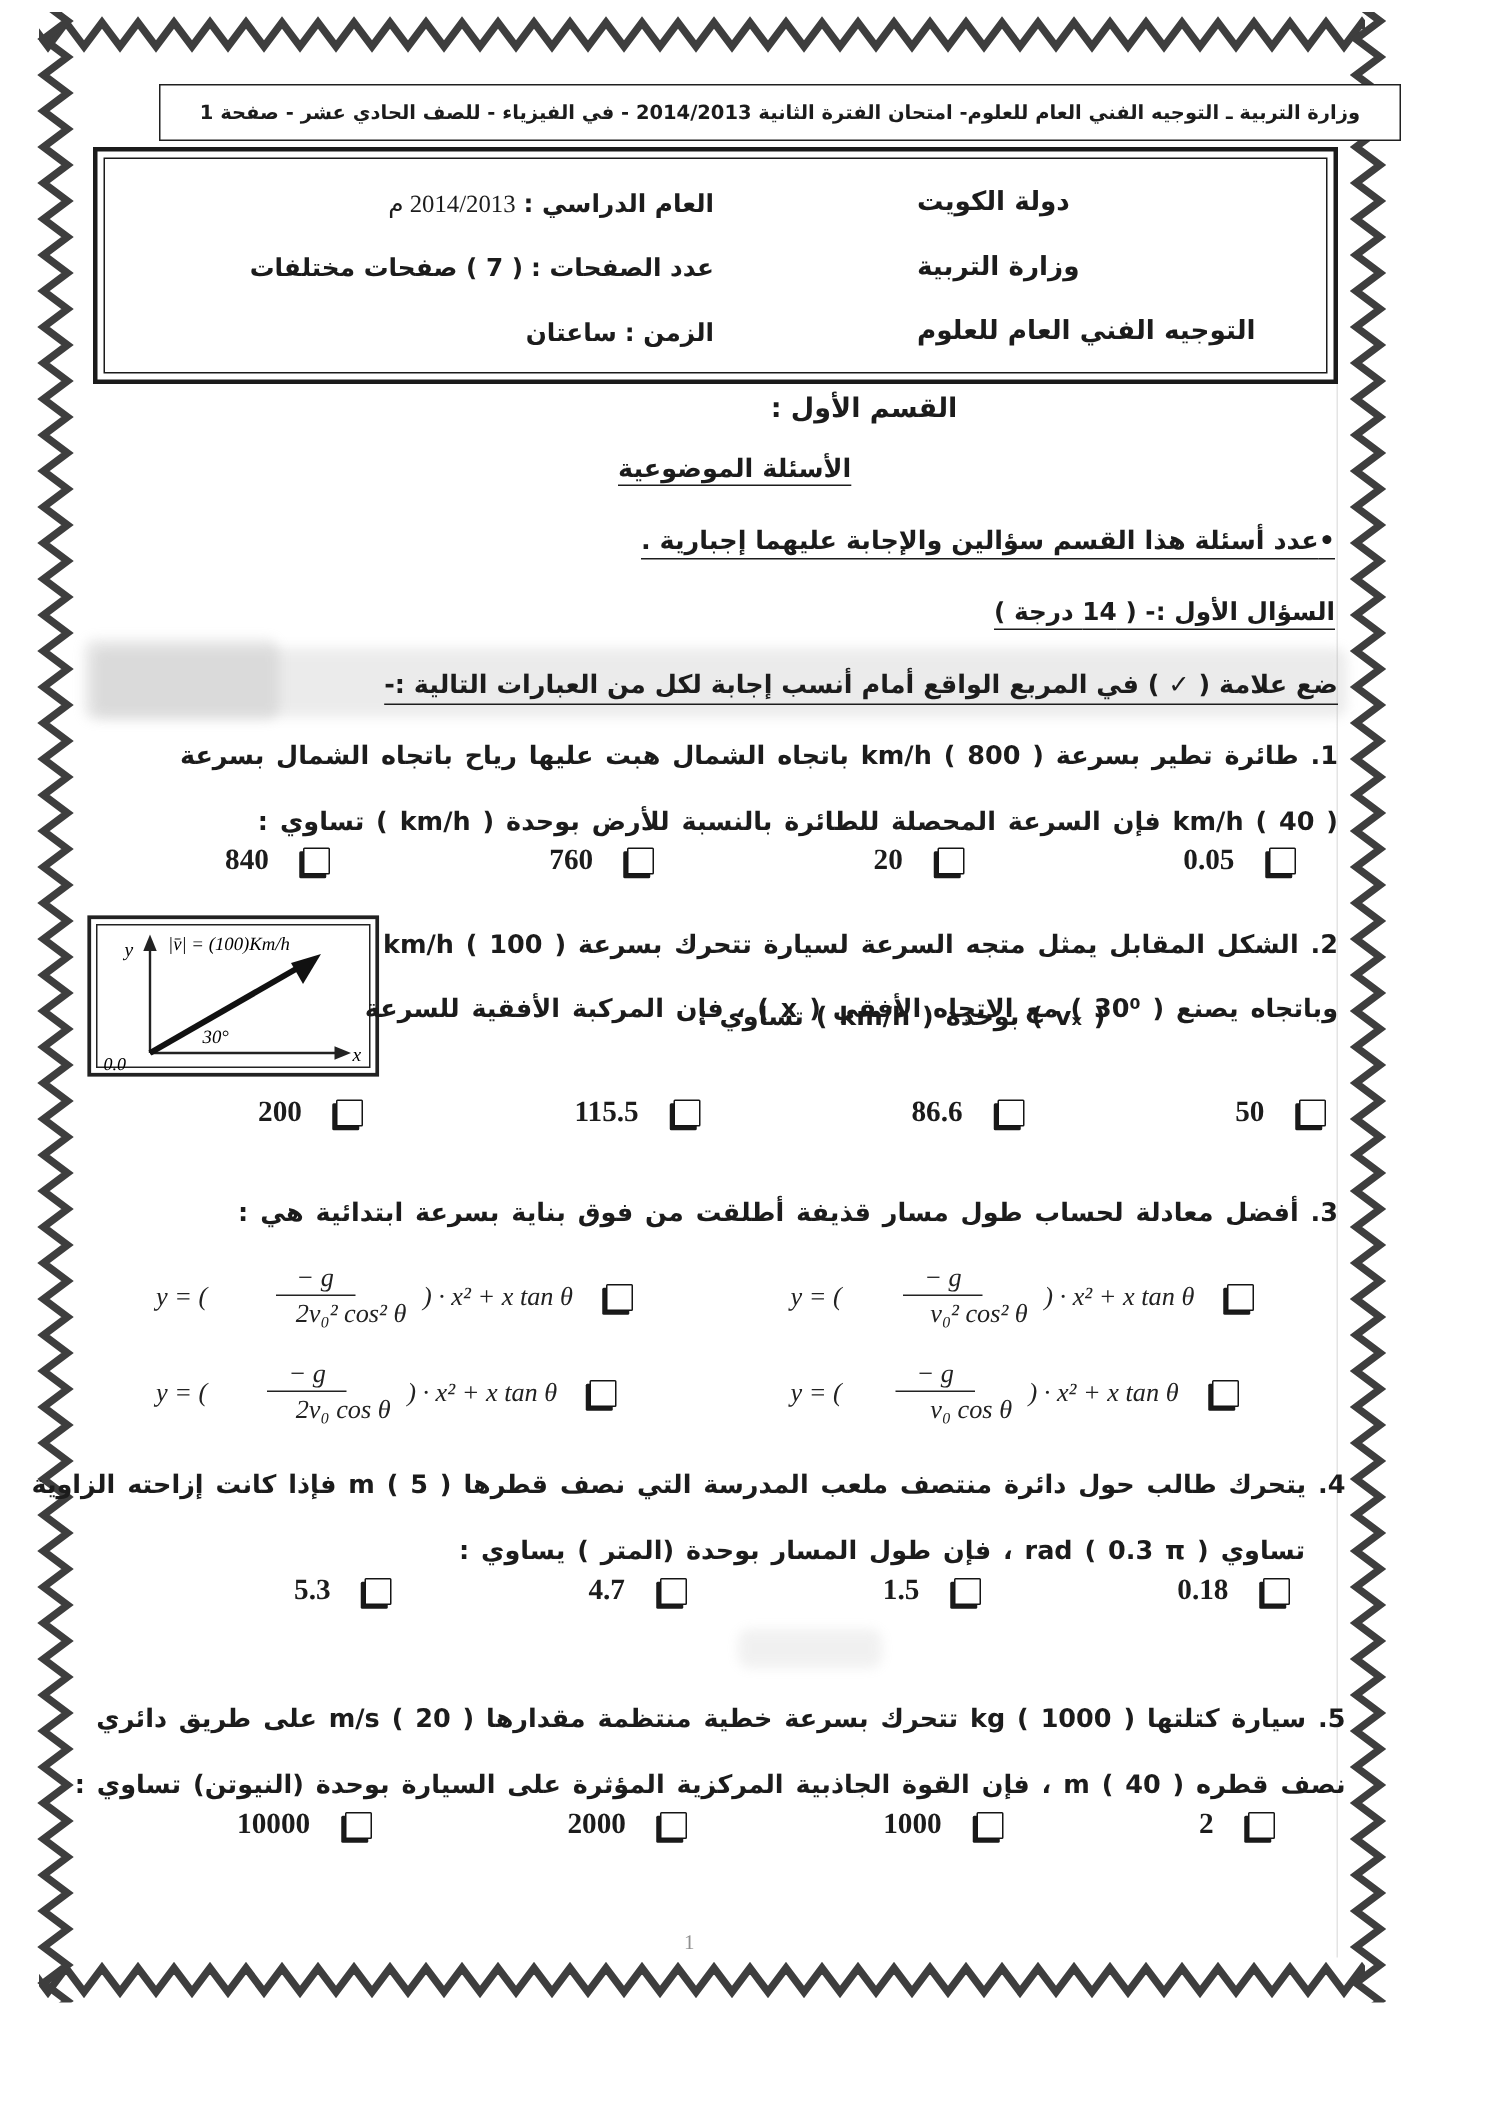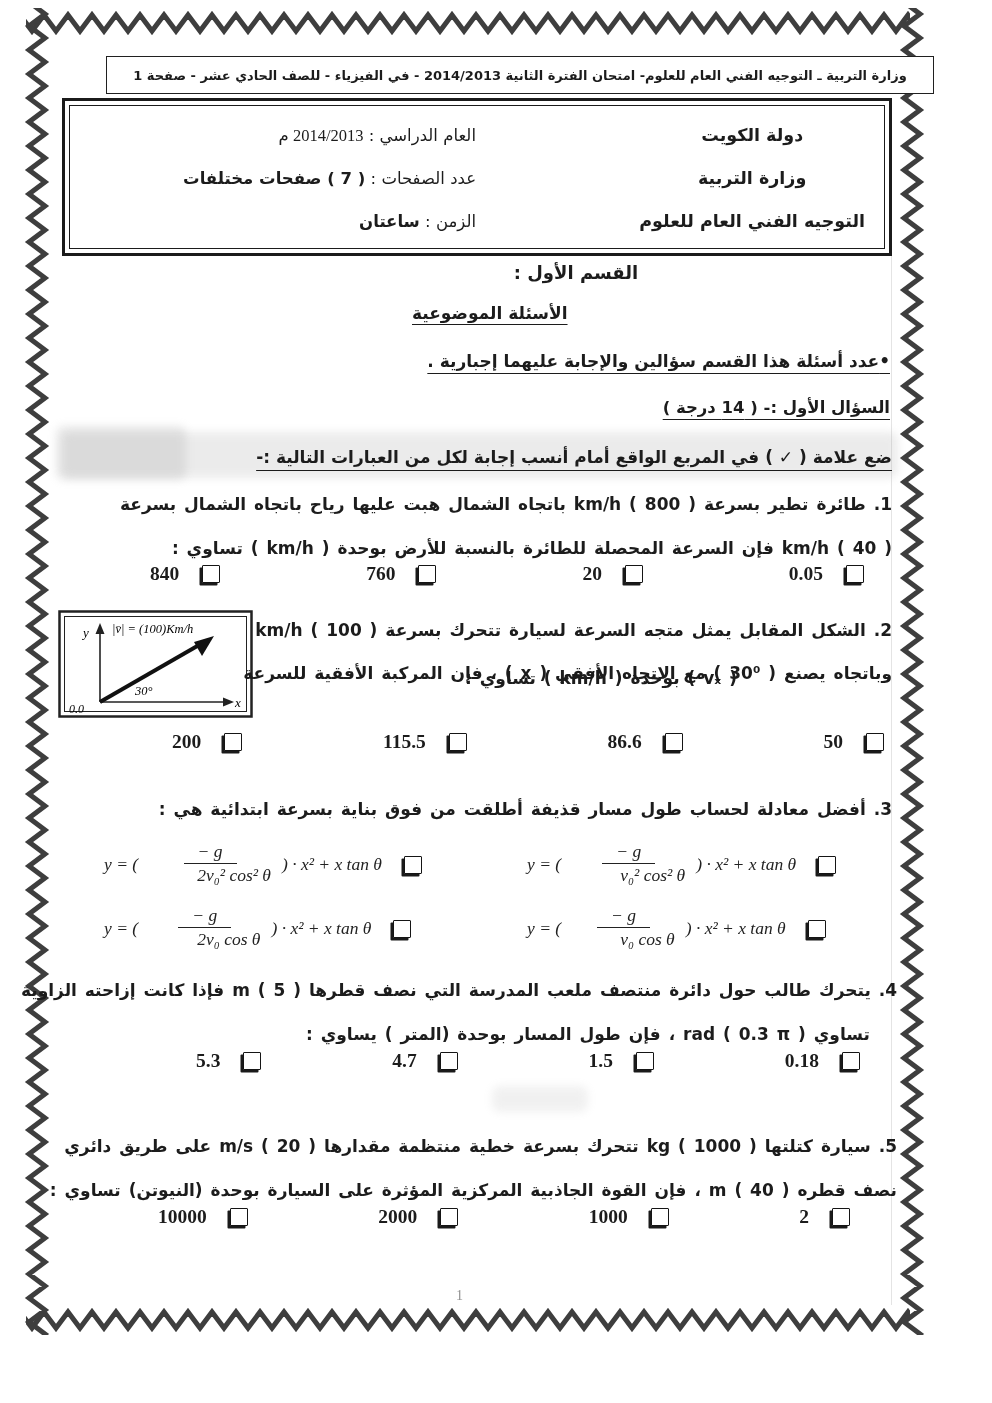--- a/index.html
+++ b/index.html
@@ -4,23 +4,23 @@
 <style>
   html,body{margin:0;padding:0;background:#ffffff;}
   .page{position:relative;width:992px;height:1403px;background:#fff;overflow:hidden;
         font-family:"DejaVu Sans",sans-serif;color:#1c1c1c;}
   svg.zz{position:absolute;}
   .topstrip{position:absolute;left:62px;top:56px;width:826px;height:36px;border:1.7px solid #202020;
             display:flex;align-items:center;justify-content:center;background:#fff;margin-left:44px;}
   .topstrip span{font-size:13px;font-weight:bold;white-space:nowrap;}
   .hdrbox{position:absolute;left:62px;top:98px;width:824px;height:152px;border:3px solid #1b1b1b;
           outline:1px solid #1b1b1b;outline-offset:-8px;background:#fff;}
-  .hdr-right{position:absolute;right:24px;top:13px;text-align:center;font-weight:bold;font-size:17.5px;line-height:43px;direction:rtl;}
+  .hdr-right{position:absolute;right:52px;top:13px;text-align:left;font-weight:bold;font-size:17.5px;line-height:43px;direction:rtl;}
   .hdr-left{position:absolute;left:66px;top:13px;width:345px;direction:rtl;font-size:16.5px;line-height:43px;text-align:right;}
-  .meta-label{font-weight:normal;}
+  .meta-label{font-weight:bold;}
   .meta-value{font-weight:bold;}
   .meta-line.year .meta-value{font-weight:normal;font-family:"Liberation Serif","DejaVu Serif",serif;font-size:16.5px;}
   .part-title{position:absolute;left:160px;right:0;top:262px;text-align:center;font-weight:bold;font-size:18px;direction:rtl;}
   .subtitle{position:absolute;left:412px;top:303px;font-weight:bold;font-size:17px;direction:rtl;
             text-decoration:underline;text-underline-offset:5px;}
   .note{position:absolute;right:102px;top:351px;font-weight:bold;font-size:17px;direction:rtl;white-space:nowrap;
         text-decoration:underline;text-underline-offset:6px;}
   .qheader{position:absolute;right:102px;top:398px;font-weight:bold;font-size:16.5px;direction:rtl;white-space:nowrap;
         text-decoration:underline;text-underline-offset:6px;}
   .instruction{position:absolute;right:100px;top:447px;font-weight:bold;font-size:17px;direction:rtl;white-space:nowrap;

